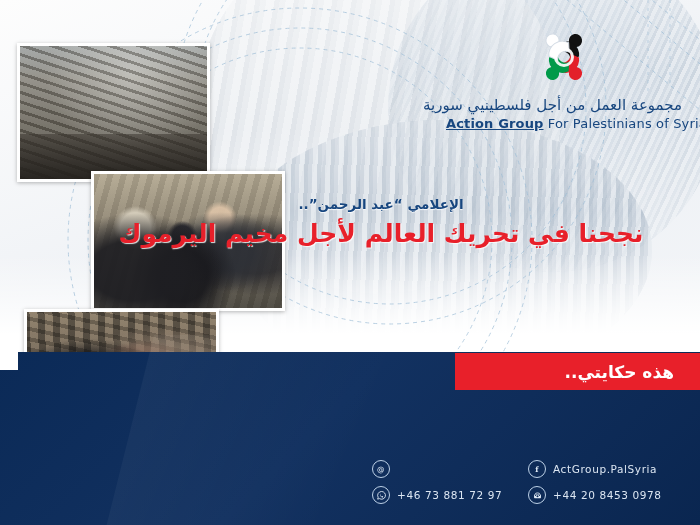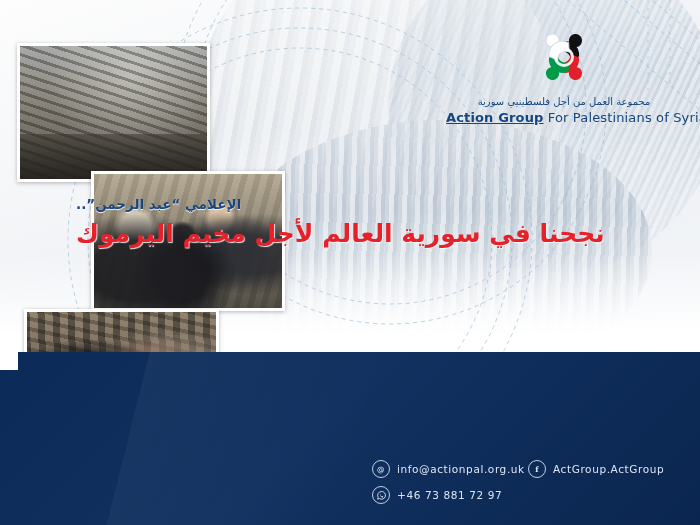--- a/index.html
+++ b/index.html
@@ -175,42 +175,42 @@
     right: 18px; top: 26px;
     width: 236px;
     text-align: center;
   }
   .logo-mark {
     width: 84px; height: 62px;
     margin: 0 auto 8px;
     position: relative;
   }
   .brand-ar {
-    font-size: 10px;
+    font-size: 15px;
     color: #17467f;
     letter-spacing: .2px;
     direction: rtl;
     line-height: 1.2;
     margin-bottom: 2px;
     white-space: nowrap;
   }
   .brand-en {
     font-size: 13px;
     color: #17467f;
     letter-spacing: .15px;
     white-space: nowrap;
   }
   .brand-en b { font-weight: bold; text-decoration: underline; }
 
   
   .headline-block {
     position: absolute;
     right: 14px; top: 196px;
     width: 610px;
-    text-align: left;
+    text-align: center;
     direction: rtl;
   }
   .headline-kicker {
     font-size: 13.5px;
     font-weight: bold;
     color: #17467f;
     text-shadow: 0 1px 1px rgba(255,255,255,.9);
     margin-bottom: 4px;
     line-height: 1.3;
   }
@@ -358,53 +358,67 @@
       </svg>
     </div>
     <div class="brand-ar">مجموعة العمل من أجل فلسطينيي سورية</div>
     <div class="brand-en">
       <b>Action Group</b><span> For Palestinians of Syria</span>
     </div>
   </div>
 
   <div class="headline-block">
     <div class="headline-kicker">الإعلامي “عبد الرحمن”..</div>
-    <div class="headline-main">نجحنا في سورية العالم لأجل مخيم اليرموك</div>
+    <div class="headline-main">نجحنا في تحريك العالم لأجل مخيم اليرموك</div>
   </div>
 
   <div class="navy">
     <div class="navy-sheen"></div>
 
+    <div class="red-banner">
+      <span class="red-banner-text">هذه حكايتي..</span>
+    </div>
 
     <div class="contacts">
       <div class="contact">
         <span class="c-icon">
           <svg width="10" height="10" viewBox="0 0 16 16">
             <text x="8" y="12" font-size="12" text-anchor="middle" fill="#e2ecf7" font-family="DejaVu Sans, sans-serif">@</text>
           </svg>
         </span>
-        <span>info@actionpal.org.uk</span>
       </div>
 
       <div class="contact">
         <span class="c-icon">
           <svg width="10" height="10" viewBox="0 0 16 16">
             <text x="8" y="12.5" font-size="12" font-weight="bold" text-anchor="middle" fill="#e2ecf7" font-family="DejaVu Serif, serif">f</text>
           </svg>
         </span>
-        <span>ActGroup.ActGroup</span>
+        <span>ActGroup.PalSyria</span>
       </div>
 
       <div class="contact">
         <span class="c-icon">
           <svg width="11" height="11" viewBox="0 0 16 16">
             <path d="M8 2.2a5.6 5.6 0 0 0-4.8 8.5l-.8 2.6 2.7-.8A5.6 5.6 0 1 0 8 2.2z" fill="none" stroke="#e2ecf7" stroke-width="1.3"></path>
             <path d="M6 5.6c.3-.1.5 0 .7.4l.4.9c.1.2 0 .4-.1.5l-.3.3c-.1.1-.1.2 0 .4.3.6.8 1 1.4 1.3.2.1.3.1.4 0l.3-.4c.1-.2.3-.2.5-.1l.9.4c.3.2.4.4.3.7-.1.5-.6.8-1.1.8-1.6-.1-3.2-1.7-3.4-3.3 0-.5.3-1 .8-1.1z" fill="#e2ecf7"></path>
           </svg>
         </span>
         <span>+46  73  881  72  97</span>
       </div>
 
+      <div class="contact">
+        <span class="c-icon">
+          <svg width="11" height="11" viewBox="0 0 16 16">
+            <rect x="3" y="6.4" width="10" height="5.6" rx="1" fill="#e2ecf7"></rect>
+            <circle cx="8" cy="9.2" r="1.5" fill="#0b2a57"></circle>
+            <path d="M4.2 6.2 C4.6 3.6 11.4 3.6 11.8 6.2" fill="none" stroke="#e2ecf7" stroke-width="1.2"></path>
+            <rect x="4.3" y="7.4" width="1.6" height="1.3" fill="#0b2a57"></rect>
+            <rect x="10.1" y="7.4" width="1.6" height="1.3" fill="#0b2a57"></rect>
+          </svg>
+        </span>
+        <span>+44  20  8453  0978</span>
+      </div>
     </div>
   </div>
 
   <div class="white-notch"></div>
 </div>
 
 </body></html>

